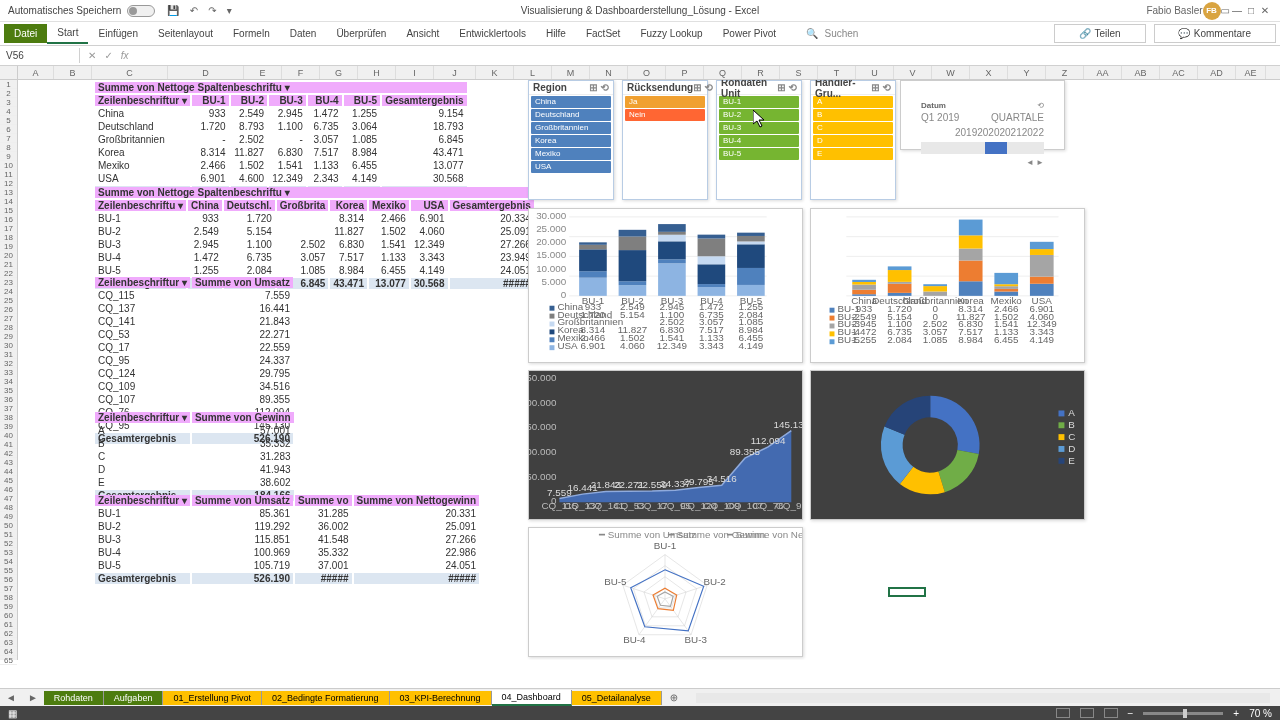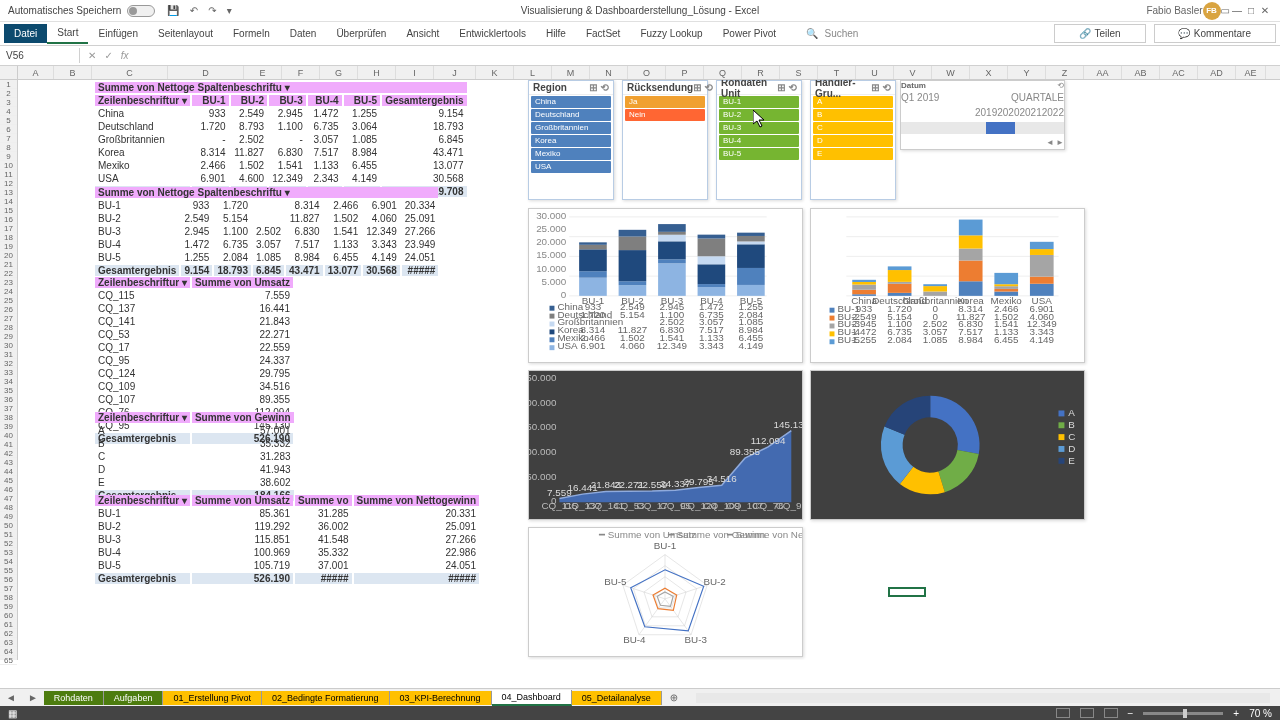--- a/index.html
+++ b/index.html
@@ -10,21 +10,21 @@
 .toggle::after{content:'';position:absolute;left:1px;top:1px;width:8px;height:8px;border-radius:50%;background:#999}
 .qat{display:flex;gap:10px;margin-left:12px;color:#666}
 .qat span{cursor:pointer}
 .doc-title{position:absolute;left:50%;transform:translateX(-50%);color:#444}
 .titlebar-right{margin-left:auto;display:flex;align-items:center;color:#666}
 .avatar{width:18px;height:18px;border-radius:50%;background:#d9a441;display:flex;align-items:center;justify-content:center;color:#fff;font-size:8px;font-weight:bold}
 .winbtn{width:14px;cursor:pointer;text-align:center}
 
 .ribbon{height:24px;background:#fff;display:flex;align-items:center;padding:0 4px;border-bottom:1px solid #d0d0d0}
 .ribbon-tab{padding:4px 10px;color:#444;cursor:pointer}
-.ribbon-tab.file{background:#0c4a6e;color:#fff}
+.ribbon-tab.file{background:#4d7c0f;color:#fff}
 .ribbon-tab.active{border-bottom:2px solid #217346}
 .search-wrap{margin-left:20px;display:flex;align-items:center;gap:6px;color:#888}
 .ribbon-right{margin-left:auto;display:flex;gap:8px}
 .ribbon-btn{padding:3px 24px;border:1px solid #ccc;cursor:pointer;color:#444}
 
 .formula-bar{height:20px;display:flex;align-items:center;border-bottom:1px solid #d0d0d0}
 .name-box{width:80px;padding:2px 6px;border-right:1px solid #d0d0d0;color:#444}
 .fb-icons{display:flex;gap:8px;padding:0 8px;color:#999}
 .formula-input{flex:1;padding:2px 6px}
 
@@ -50,21 +50,21 @@
 .sl-blue{background:#4f81bd}
 .sl-green{background:#76b531}
 .sl-orange{background:#f0a030}
 .sl-yellow{background:#ffc000}
 .sl-red{background:#ff6633}
 
 .chart{position:absolute;background:#fff;border:1px solid #ccc;box-shadow:1px 1px 3px rgba(0,0,0,.15)}
 .chart svg{width:100%;height:100%}
 .chart.dark{background:#404040}
 
-.timeline{position:absolute;background:#fff;border:1px solid #ccc;box-shadow:1px 1px 3px rgba(0,0,0,.15);padding:0}
+.timeline{position:absolute;background:#fff;border:1px solid #ccc;box-shadow:1px 1px 3px rgba(0,0,0,.15);padding:20px}
 .timeline-h{font-size:8px;color:#666;font-weight:bold}
 .timeline-track{height:12px;background:#e8e8e8;margin:4px 0;position:relative}
 .timeline-sel{position:absolute;height:100%;background:#4472c4}
 
 .cursor{position:absolute;z-index:100;pointer-events:none}
 
 .sel-cell{position:absolute;border:2px solid #217346;background:#fff}
 
 .tabs{position:absolute;bottom:14px;left:0;right:0;height:18px;background:#f0f0f0;display:flex;align-items:center;border-top:1px solid #ccc}
 .tab-nav{padding:0 6px;color:#666;cursor:pointer}
@@ -324,20 +324,30 @@
             <td class="tot">24.051</td>
             <td class="tot">119.708</td>
           </tr>
         </tbody>
       </table>
 
     <table class="pivot" id="pv2" style="left:75px;top:105px">
         <tbody>
           <tr>
             <td class="hdr lbl" colspan="8">Summe von Nettoge Spaltenbeschriftu ▾</td>
+          </tr>
+          <tr>
+            <td class="hdr lbl">Zeilenbeschriftu ▾</td>
+            <td class="hdr">China</td>
+            <td class="hdr">Deutschl.</td>
+            <td class="hdr">Großbrita</td>
+            <td class="hdr">Korea</td>
+            <td class="hdr">Mexiko</td>
+            <td class="hdr">USA</td>
+            <td class="hdr">Gesamtergebnis</td>
           </tr>
           <tr>
             <td class="lbl">BU-1</td>
             <td>933</td>
             <td>1.720</td>
             <td></td>
             <td>8.314</td>
             <td>2.466</td>
             <td>6.901</td>
             <td>20.334</td>

